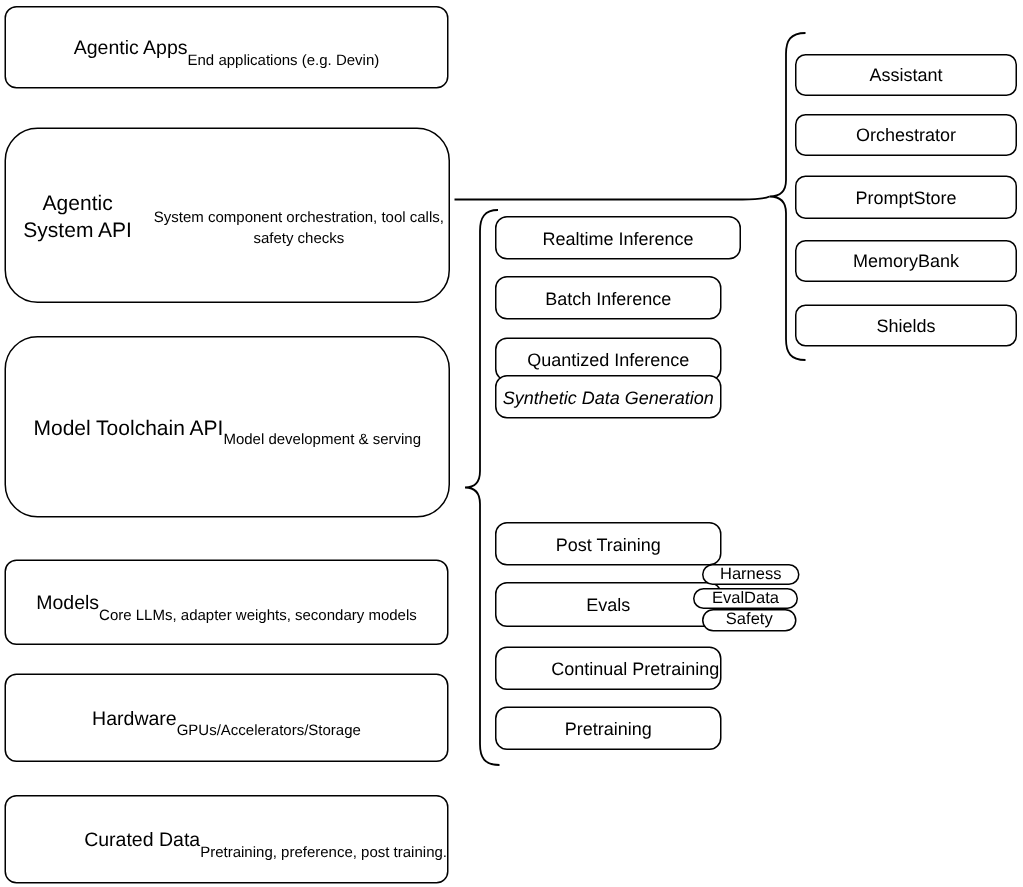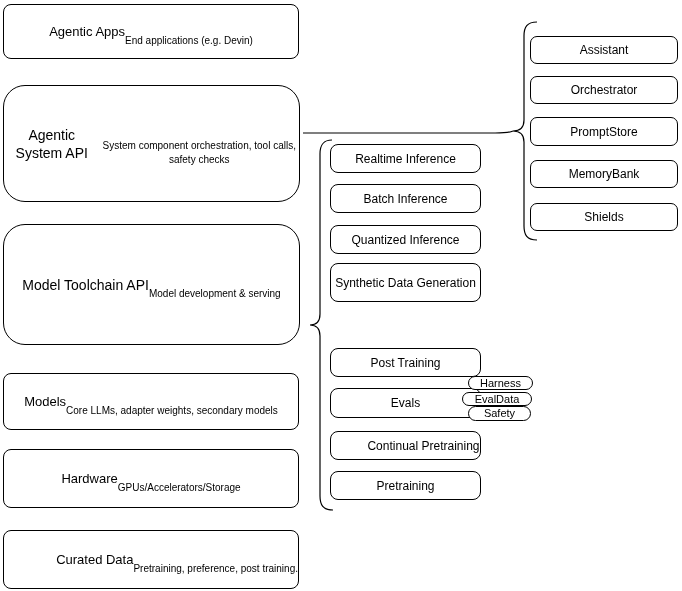--- a/index.html
+++ b/index.html
@@ -104,30 +104,30 @@
   <div class="lbox" style="left:3px; top:373px; width:296px; height:57px; border-radius:8px;">
     <div class="title">Models</div>
     <div class="subtitle">Core LLMs, adapter weights, secondary models</div>
   </div>
 
   <div class="lbox" style="left:3px; top:530px; width:296px; height:59px; border-radius:8px;justify-content:flex-end;">
     <div class="title">Curated Data</div>
     <div class="subtitle">Pretraining, preference, post training.</div>
   </div>
 
-  <div class="mbox" style="left:330px; top:144px; width:151px; height:29px;justify-content:center;">
+  <div class="mbox" style="left:330px; top:144px; width:164px; height:29px;justify-content:center;">
     <span>Realtime Inference</span>
   </div>
   <div class="mbox" style="left:330px; top:184px; width:151px; height:29px;">
     <span>Batch Inference</span>
   </div>
   <div class="mbox" style="left:330px; top:225px; width:151px; height:29px;">
     <span>Quantized Inference</span>
   </div>
-  <div class="mbox" style="left:330px; top:263px; width:151px; height:39px;">
+  <div class="mbox" style="left:330px; top:250px; width:151px; height:29px;font-style:italic;">
     <span>Synthetic Data Generation</span>
   </div>
   <div class="mbox" style="left:330px; top:348px; width:151px; height:29px;">
     <span>Post Training</span>
   </div>
   <div class="mbox" style="left:330px; top:388px; width:151px; height:30px;">
     <span>Evals</span>
   </div>
   <div class="mbox" style="left:330px; top:431px; width:151px; height:29px;padding-left:36px;">
     <span>Continual Pretraining</span>

